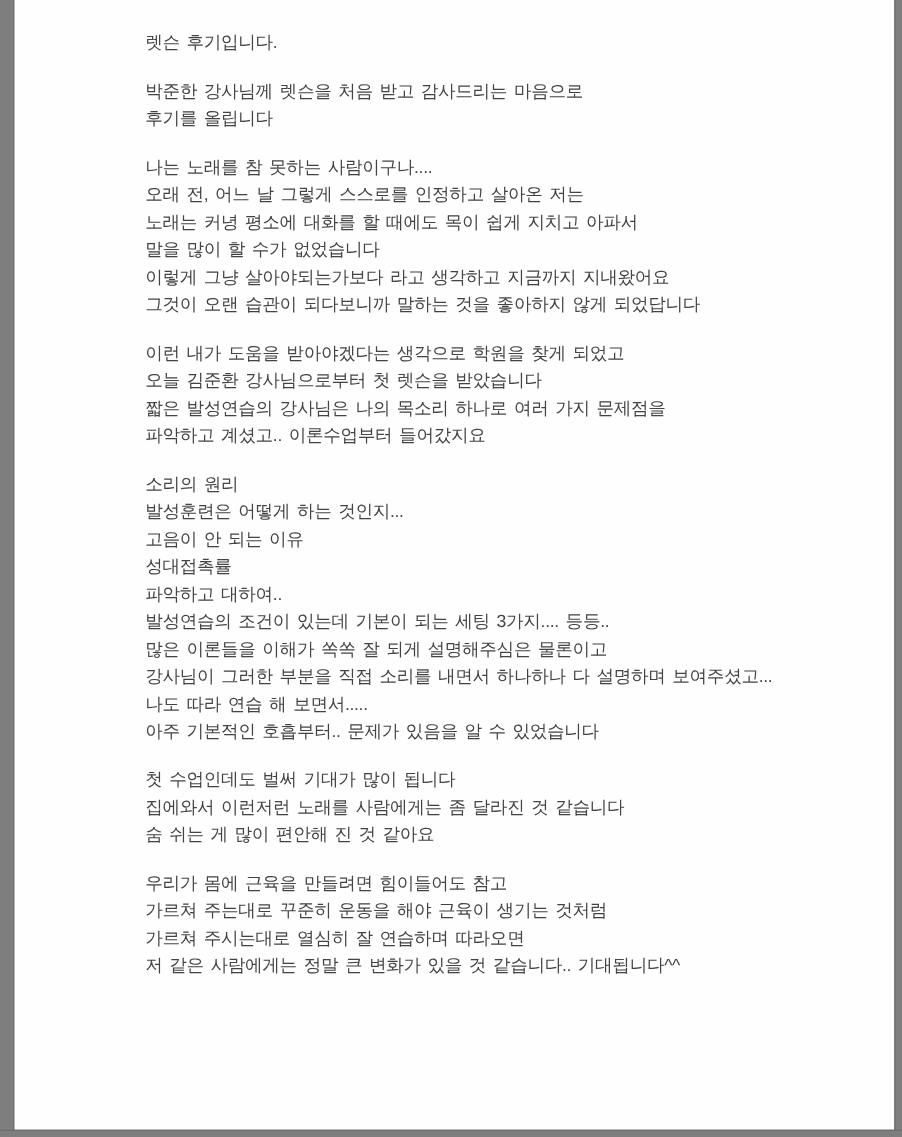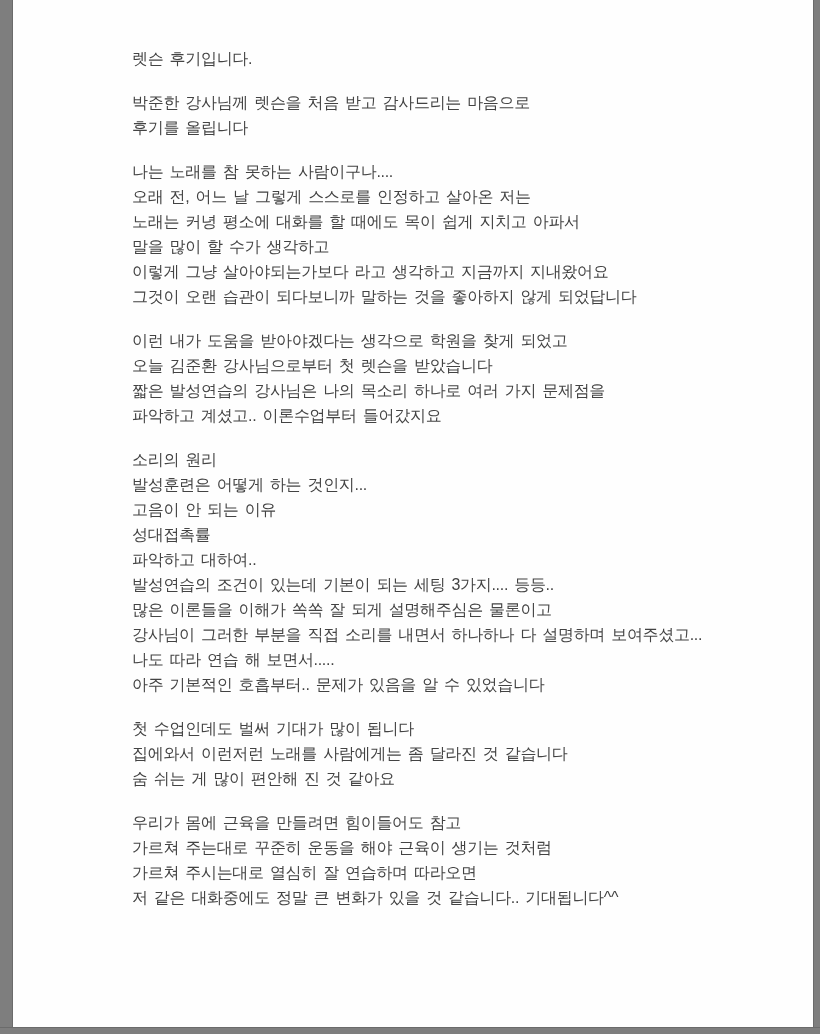--- a/index.html
+++ b/index.html
@@ -11,21 +11,21 @@
     background: var(--page-bg, #fefefe);
     font-family: "Liberation Sans", "DejaVu Sans", sans-serif;
   }
   .frame { position: absolute; background: var(--frame, #7e7e7e); }
   .frame-left   { left: 0; top: 0; bottom: 0; width: 12px; border-right: 1px solid var(--frame-edge, #6b6b6b); }
   .frame-right  { right: 0; top: 0; bottom: 0; width: 6px;  border-left: 1px solid var(--frame-edge, #6b6b6b); }
   .frame-bottom { left: 0; bottom: 0; right: 0; height: 6px; border-top: 1px solid var(--frame-edge, #6b6b6b); }
   .content {
     position: absolute;
     left: 132px;
-    top: 46px;
+    top: 27px;
     right: 24px;
     color: var(--text, #444444);
     font-size: 16px;
     letter-spacing: -0.3px;
     word-spacing: 2px;
   }
   .para { margin: 0 0 19px 0; }
   .line { height: 25px; line-height: 25px; white-space: pre; }
   .line:empty::after { content: "\00a0"; }
 </style>
@@ -41,21 +41,21 @@
       <div class="line">렛슨 후기입니다.</div>
     </div>
     <div class="para">
       <div class="line">박준한 강사님께 렛슨을 처음 받고 감사드리는 마음으로</div>
       <div class="line">후기를 올립니다</div>
     </div>
     <div class="para">
       <div class="line">나는 노래를 참 못하는 사람이구나....</div>
       <div class="line">오래 전, 어느 날 그렇게 스스로를 인정하고 살아온 저는</div>
       <div class="line">노래는 커녕 평소에 대화를 할 때에도 목이 쉽게 지치고 아파서</div>
-      <div class="line">말을 많이 할 수가 생각하고</div>
+      <div class="line">말을 많이 할 수가 없었습니다</div>
       <div class="line">이렇게 그냥 살아야되는가보다 라고 생각하고 지금까지 지내왔어요</div>
       <div class="line">그것이 오랜 습관이 되다보니까 말하는 것을 좋아하지 않게 되었답니다</div>
     </div>
     <div class="para">
       <div class="line">이런 내가 도움을 받아야겠다는 생각으로 학원을 찾게 되었고</div>
       <div class="line">오늘 김준환 강사님으로부터 첫 렛슨을 받았습니다</div>
       <div class="line">짧은 발성연습의 강사님은 나의 목소리 하나로 여러 가지 문제점을</div>
       <div class="line">파악하고 계셨고.. 이론수업부터 들어갔지요</div>
     </div>
     <div class="para">
@@ -72,15 +72,15 @@
     </div>
     <div class="para">
       <div class="line">첫 수업인데도 벌써 기대가 많이 됩니다</div>
       <div class="line">집에와서 이런저런 노래를 사람에게는 좀 달라진 것 같습니다</div>
       <div class="line">숨 쉬는 게 많이 편안해 진 것 같아요</div>
     </div>
     <div class="para">
       <div class="line">우리가 몸에 근육을 만들려면 힘이들어도 참고</div>
       <div class="line">가르쳐 주는대로 꾸준히 운동을 해야 근육이 생기는 것처럼</div>
       <div class="line">가르쳐 주시는대로 열심히 잘 연습하며 따라오면</div>
-      <div class="line">저 같은 대화중에도 정말 큰 변화가 있을 것 같습니다.. 기대됩니다^^</div>
+      <div class="line">저 같은 사람에게는 정말 큰 변화가 있을 것 같습니다.. 기대됩니다^^</div>
     </div>
   </div>
 
 </body></html>

